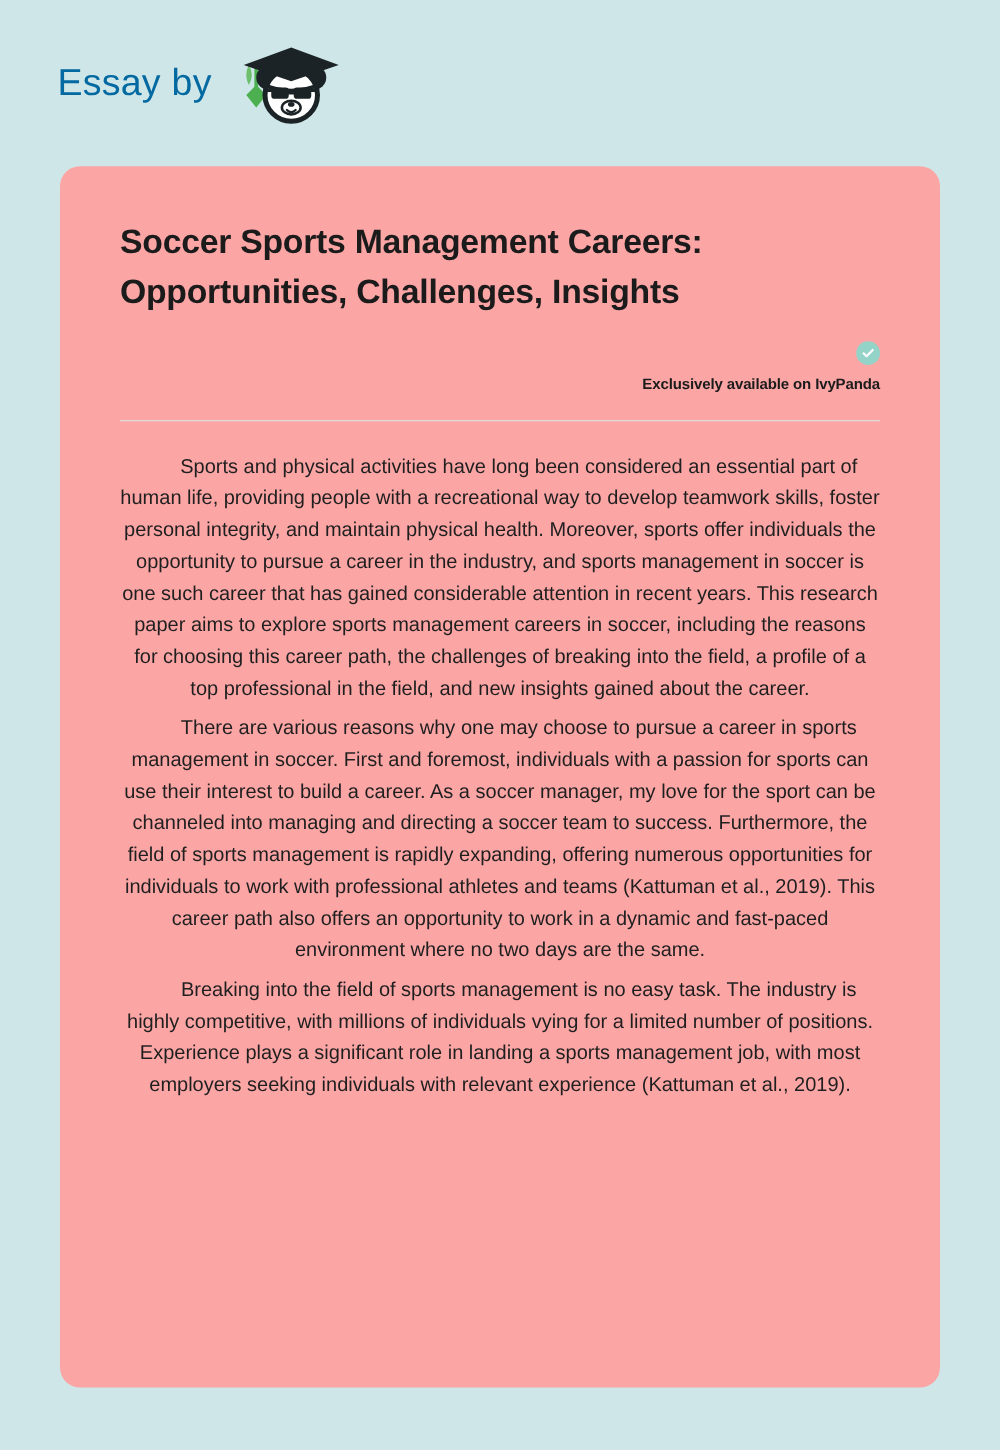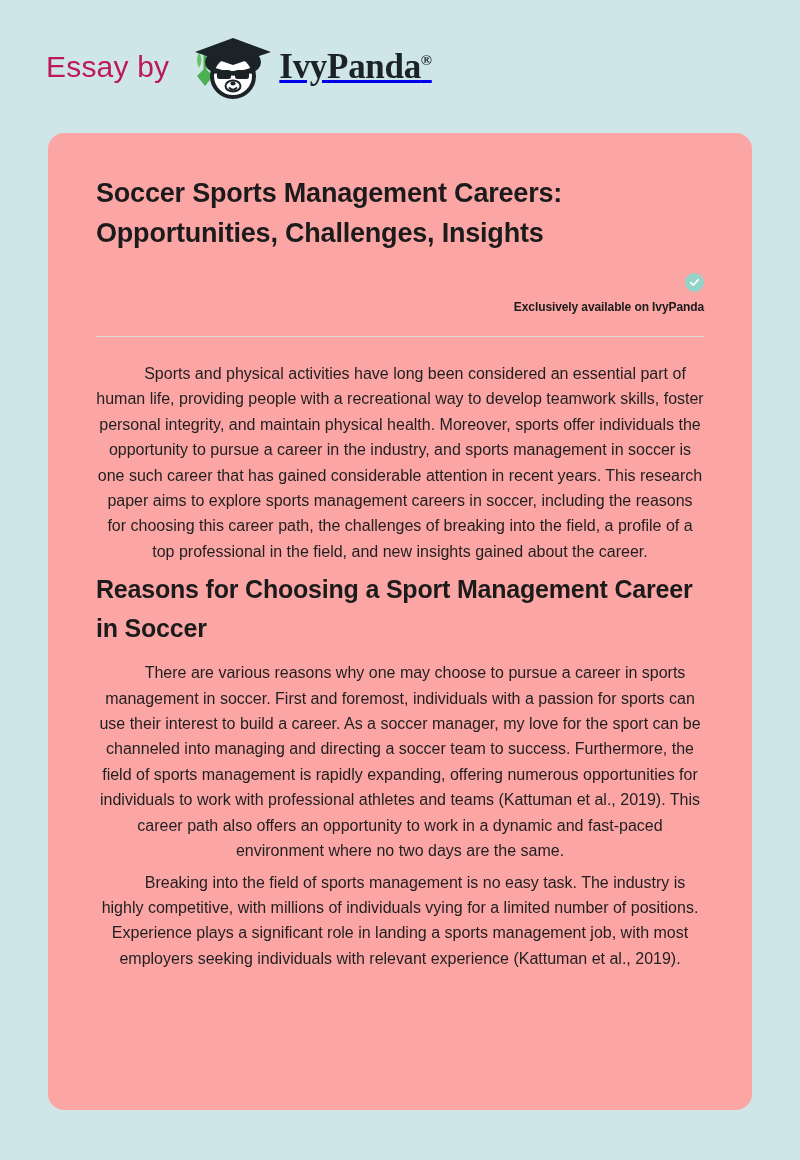--- a/index.html
+++ b/index.html
@@ -18,21 +18,21 @@
   
   .brand-bar {
     display: flex;
     align-items: center;
     height: 133px;
     padding-left: 46px;
     box-sizing: border-box;
   }
   .brand-essay-by {
     font-size: 30px;
-    color: #be185d;
+    color: #0369a1;
     font-weight: 400;
     letter-spacing: 0.2px;
     font-family: "Liberation Sans", sans-serif;
   }
   .brand-logo {
     display: flex;
     align-items: center;
     margin-left: 16px;
   }
   .panda-mark {
@@ -159,21 +159,20 @@
         <rect x="63" y="37" width="5" height="2.6" fill="#1b2326"></rect>
 
         <ellipse cx="48" cy="52" rx="7.5" ry="5.5" fill="#ffffff" stroke="#1b2326" stroke-width="2"></ellipse>
         <ellipse cx="48" cy="49.5" rx="2.6" ry="1.9" fill="#1b2326"></ellipse>
         <path d="M44.5 54 q3.5 3.5 7 0" stroke="#1b2326" stroke-width="1.8" fill="none" stroke-linecap="round"></path>
 
         <path d="M48 4 L86 18 L48 31 L10 18 Z" fill="#1b2326"></path>
         <path d="M24 22 L24 33 q24 11 48 0 L72 22" fill="none" stroke="#1b2326" stroke-width="3"></path>
       </svg>
     </span>
-    <span class="brand-wordmark"><span>IvyPanda</span><span class="reg">®</span></span>
   </a>
 </div>
 
 <div class="doc-card">
 
   <h1 class="doc-title">Soccer Sports Management Careers: Opportunities, Challenges, Insights</h1>
 
   <div class="badge-row">
     <span class="badge-check">
       <svg width="11" height="11" viewBox="0 0 12 12" xmlns="http://www.w3.org/2000/svg">
@@ -183,21 +182,20 @@
     <span class="badge-text">Exclusively available on IvyPanda</span>
   </div>
 
   <hr class="divider">
 
   <div class="block">
     <p class="para">Sports and physical activities have long been considered an essential part of human life, providing people with a recreational way to develop teamwork skills, foster personal integrity, and maintain physical health. Moreover, sports offer individuals the opportunity to pursue a career in the industry, and sports management in soccer is one such career that has gained considerable attention in recent years. This research paper aims to explore sports management careers in soccer, including the reasons for choosing this career path, the challenges of breaking into the field, a profile of a top professional in the field, and new insights gained about the career.</p>
   </div>
 
   <div class="block">
-    <h2 class="section-heading tight">Reasons for Choosing a Sport Management Career in Soccer</h2>
     <p class="para">There are various reasons why one may choose to pursue a career in sports management in soccer. First and foremost, individuals with a passion for sports can use their interest to build a career. As a soccer manager, my love for the sport can be channeled into managing and directing a soccer team to success. Furthermore, the field of sports management is rapidly expanding, offering numerous opportunities for individuals to work with professional athletes and teams (Kattuman et al., 2019). This career path also offers an opportunity to work in a dynamic and fast-paced environment where no two days are the same.</p>
   </div>
 
   <div class="block">
     <p class="para">Breaking into the field of sports management is no easy task. The industry is highly competitive, with millions of individuals vying for a limited number of positions. Experience plays a significant role in landing a sports management job, with most employers seeking individuals with relevant experience (Kattuman et al., 2019).</p>
   </div>
 
 </div>
 
 </body></html>

